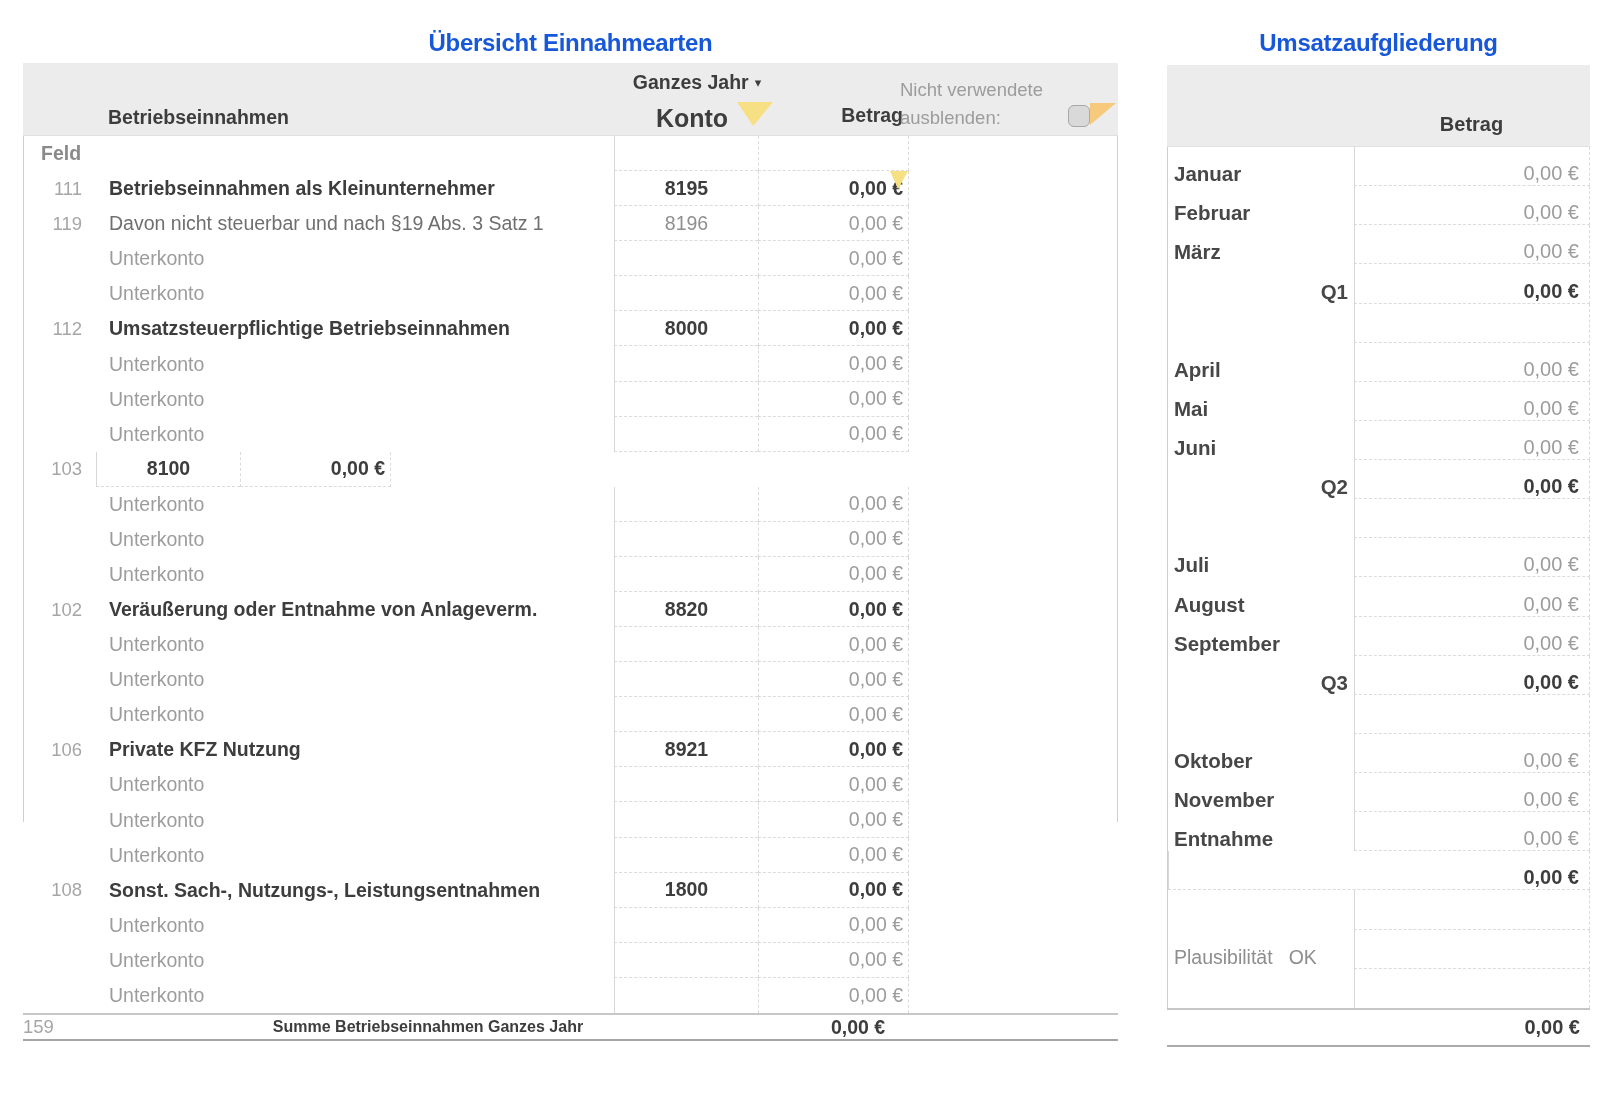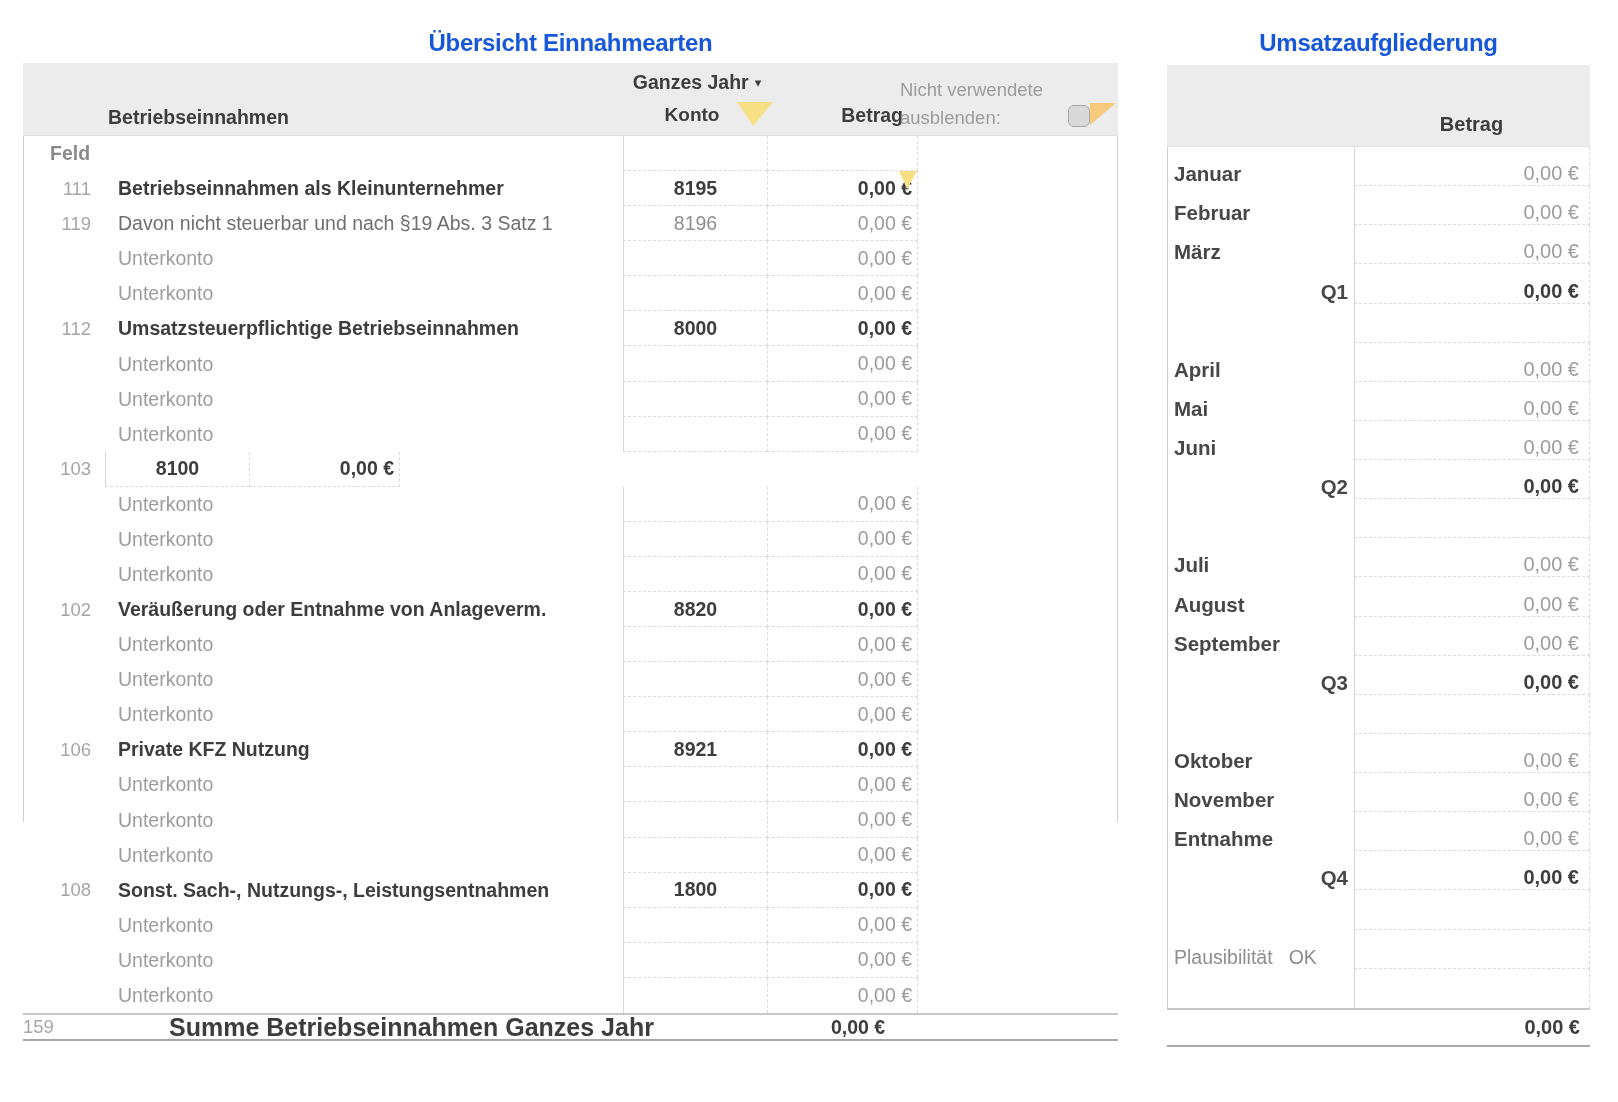--- a/index.html
+++ b/index.html
@@ -17,36 +17,36 @@
   #right-title{left:1167px;width:423px;}
 
   
   #left-header{
     position:absolute;left:23px;top:63px;width:1095px;height:73px;
     background:var(--header-bg,#ececec);border-bottom:1px solid #e0e0e0;box-sizing:border-box;
   }
   #lh-betriebseinnahmen{position:absolute;left:85px;top:43px;font-size:19.5px;font-weight:700;}
   #lh-period{position:absolute;left:560px;top:8px;width:228px;text-align:center;font-size:19.5px;font-weight:700;cursor:default;}
   #lh-period .chev{font-size:13px;vertical-align:2px;margin-left:6px;}
-  #lh-konto{position:absolute;left:590px;top:41px;width:144px;text-align:center;padding-left:14px;box-sizing:border-box;font-size:19px;font-weight:700;}
+  #lh-konto{position:absolute;left:590px;top:41px;width:144px;text-align:center;padding-left:14px;box-sizing:border-box;font-size:25px;font-weight:700;}
   #lh-betrag{position:absolute;left:734px;top:41px;width:146px;text-align:right;font-size:19.5px;font-weight:700;}
   #lh-hide{position:absolute;left:877px;top:13px;font-size:18.5px;line-height:27.5px;color:var(--text-gray,#9c9c9c);}
   #lh-checkbox{
     position:absolute;left:1045px;top:42px;width:22px;height:22px;border-radius:6px;
     background:var(--checkbox-bg,#d9d9d9);border:1.5px solid var(--checkbox-border,#a8a8a8);box-sizing:border-box;
   }
   .flag{display:block;position:absolute;}
   .flag.yellow{background:var(--flag-yellow,#f7e084);clip-path:polygon(0 0,100% 0,45% 100%);}
   .flag.orange{background:var(--flag-orange,#f6c97c);clip-path:polygon(0 0,100% 0,0 100%);}
   #flag-konto{left:714px;top:39px;width:36px;height:24px;}
   #flag-hide{left:1067px;top:40px;width:26px;height:22px;}
 
   #left-body{
     position:absolute;left:23px;top:136px;width:1095px;height:686px;box-sizing:border-box;
-    border-left:1px solid var(--border-outer,#cfcfcf);border-right:1px solid var(--border-outer,#cfcfcf);padding-left:9px;
+    border-left:1px solid var(--border-outer,#cfcfcf);border-right:1px solid var(--border-outer,#cfcfcf);
   }
   .lrow{display:flex;height:35.08px;box-sizing:border-box;}
   .lrow>div{display:flex;align-items:center;box-sizing:border-box;white-space:nowrap;overflow:hidden;}
   .c-feld{width:72px;justify-content:flex-end;padding-right:14px;color:var(--text-feld,#a6a6a6);font-size:18.5px;}
   .c-label{width:518px;padding-left:13px;font-size:19.5px;}
   .c-konto{
     width:144px;justify-content:center;font-size:19.5px;
     border-left:1px solid var(--line-solid,#d7d7d7);border-bottom:1px dashed var(--line-dash,#dbdbdb);
   }
   .c-betrag{
@@ -62,21 +62,21 @@
   .lrow.sub1 .c-betrag,.lrow.sub .c-betrag{color:var(--text-gray,#9c9c9c);}
   .lrow.sub .c-label{color:var(--text-gray,#9c9c9c);}
   .lrow.feld .c-feld{justify-content:flex-start;padding-left:17px;padding-right:0;font-weight:700;color:#8a8a8a;font-size:19.5px;}
   .cellflag{position:absolute;right:0;top:0;width:18px;height:18px;}
 
   #left-footer{
     position:absolute;left:23px;top:1013px;width:1095px;height:28px;box-sizing:border-box;
     border-top:2px solid var(--rule-light,#c7c7c7);border-bottom:2px solid var(--rule-dark,#a6a6a6);
     display:flex;align-items:center;
   }
-  #left-footer .c-label{justify-content:center;padding-left:60px;font-size:25px;font-weight:700;}
+  #left-footer .c-label{justify-content:center;padding-left:60px;font-size:16px;font-weight:700;text-align:center;}
   #left-footer .c-feld{font-size:18.5px;}
   #left-footer .c-betrag{border:none;font-weight:700;font-size:19.5px;}
 
   
   #right-header{
     position:absolute;left:1167px;top:65px;width:423px;height:82px;
     background:var(--header-bg,#ececec);border-bottom:1px solid #e0e0e0;box-sizing:border-box;
   }
   #rh-betrag{position:absolute;left:186px;top:48px;width:237px;text-align:center;font-size:20px;font-weight:700;}
   #right-body{
@@ -464,23 +464,20 @@
         </div>
         <div class="r-amount">0,00 €</div>
       </div>
       <div class="rrow month">
         <div class="r-label">
           <span>Entnahme</span>
         </div>
         <div class="r-amount">0,00 €</div>
       </div>
       <div class="rrow quarter">
-        <div class="r-label">
-          <span>Q4</span>
-        </div>
         <div class="r-amount">0,00 €</div>
       </div>
       <div class="rrow empty">
         <div class="r-label">
           <span></span>
         </div>
         <div class="r-amount"></div>
       </div>
       <div class="rrow plaus">
         <div class="r-label">

